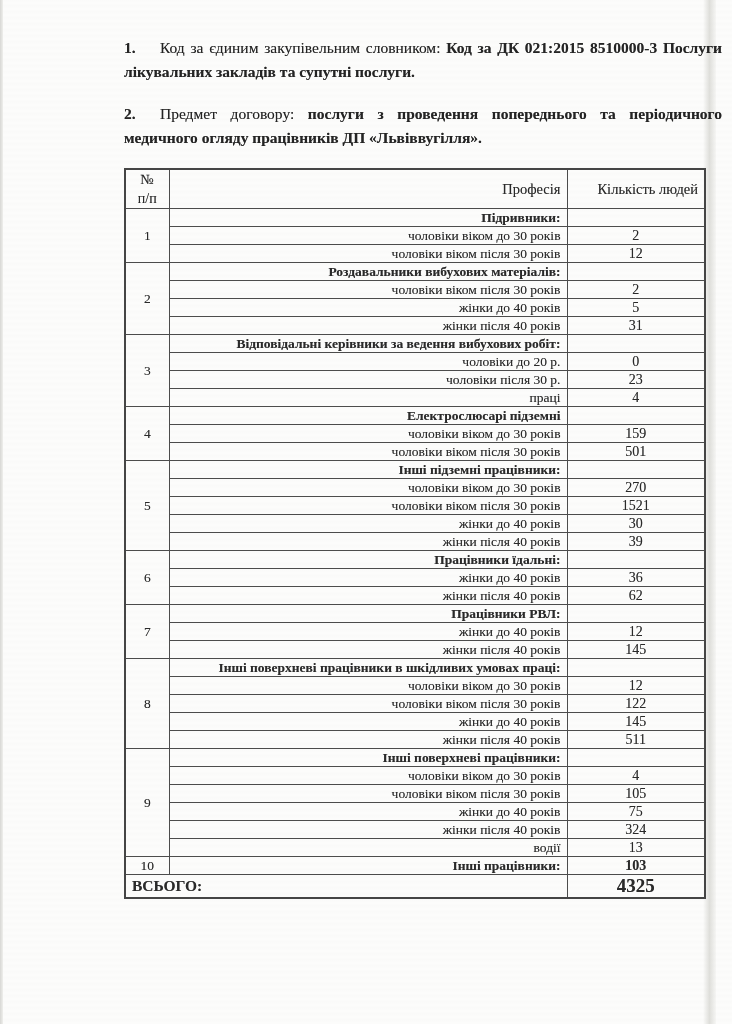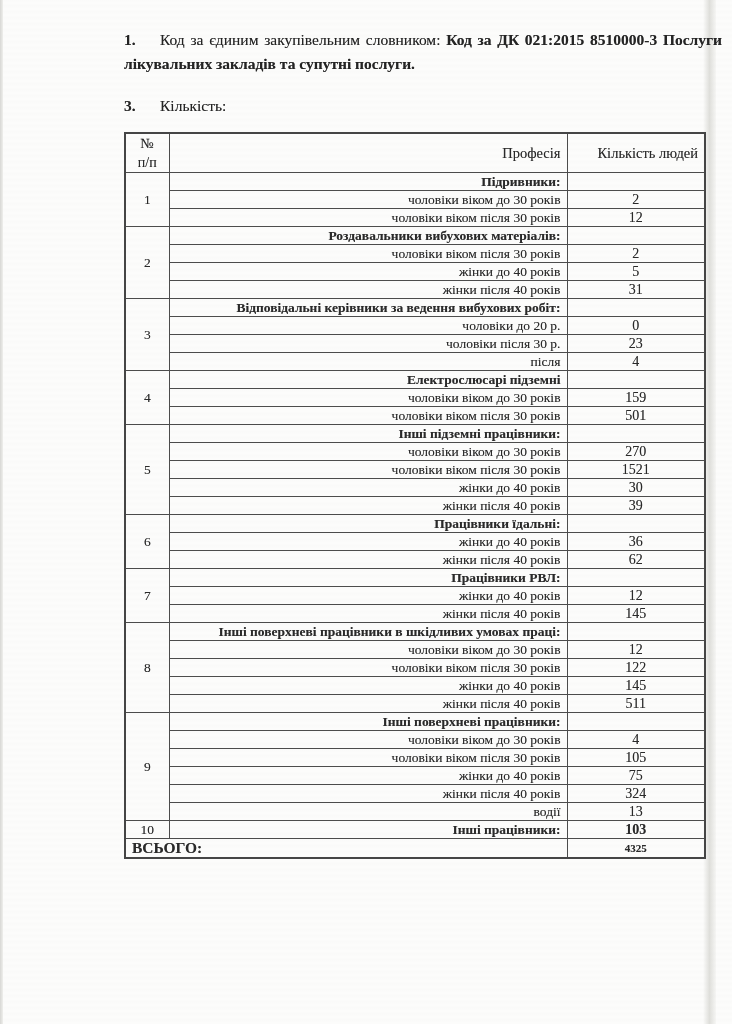--- a/index.html
+++ b/index.html
@@ -20,21 +20,21 @@
   }
   .edge-left{
     position:absolute;left:0;top:0;width:3px;height:1024px;
     background:linear-gradient(90deg,#d7d7d4,#efefec);
   }
   .edge-right{
     position:absolute;right:16px;top:0;width:13px;height:1024px;
     background:linear-gradient(90deg,rgba(222,222,218,0.0),rgba(213,213,208,0.75),rgba(230,230,226,0.25));
   }
   .content{
-    position:absolute;left:84px;top:28px;width:598px;padding-left:40px;
+    position:absolute;left:84px;top:36px;width:598px;padding-left:40px;
   }
   .para{
     margin:0 0 18px 0;
     font-size:15.5px;
     line-height:24px;
     text-align:justify;
     text-shadow:0 0 0.4px rgba(40,40,40,0.45);
   }
   .para .pnum{
     font-weight:bold;
@@ -92,37 +92,37 @@
     padding:1px 4px;
   }
   td.val.bold{font-weight:bold;}
   td.total-label{
     font-weight:bold;
     font-size:15.5px;
     padding:11px 9px;
   }
   td.total-val{
     font-weight:bold;
-    font-size:11px;
+    font-size:19px;
     text-align:center;
   }
 </style>
 </head>
 <body>
 
 <div class="page">
   <div class="edge-left"></div>
   <div class="edge-right"></div>
 
   <div class="content">
 
     <p class="para"><span class="pnum">1.</span><span>Код за єдиним закупівельним словником: </span><b>Код за ДК 021:2015 8510000-3 Послуги лікувальних закладів та супутні послуги.</b></p>
 
-
-    <p class="para last"><span class="pnum">3.</span><span>Кількість:</span><b></b></p>
+    <p class="para"><span class="pnum">2.</span><span>Предмет договору: </span><b>послуги з проведення попереднього та періодичного медичного огляду працівників ДП «Львіввугілля».</b></p>
+
 
     <table class="qty">
       <colgroup>
         <col class="c-num">
           <col class="c-prof">
           <col class="c-count">
       </colgroup>
       <thead>
         <tr>
           <th class="h-num">№
@@ -177,21 +177,21 @@
     <td class="prof">чоловіки  до 20 р.</td>
     <td class="val">0</td>
   </tr>
           <tr>
 
     <td class="prof">чоловіки після 30 р.</td>
     <td class="val">23</td>
   </tr>
           <tr>
 
-    <td class="prof">після</td>
+    <td class="prof">праці</td>
     <td class="val">4</td>
   </tr>
           <tr>
     <td class="num" rowspan="3">4</td>
     <td class="prof bold">Електрослюсарі підземні</td>
     <td class="val bold"></td>
   </tr>
           <tr>
 
     <td class="prof">чоловіки віком до 30 років</td>

